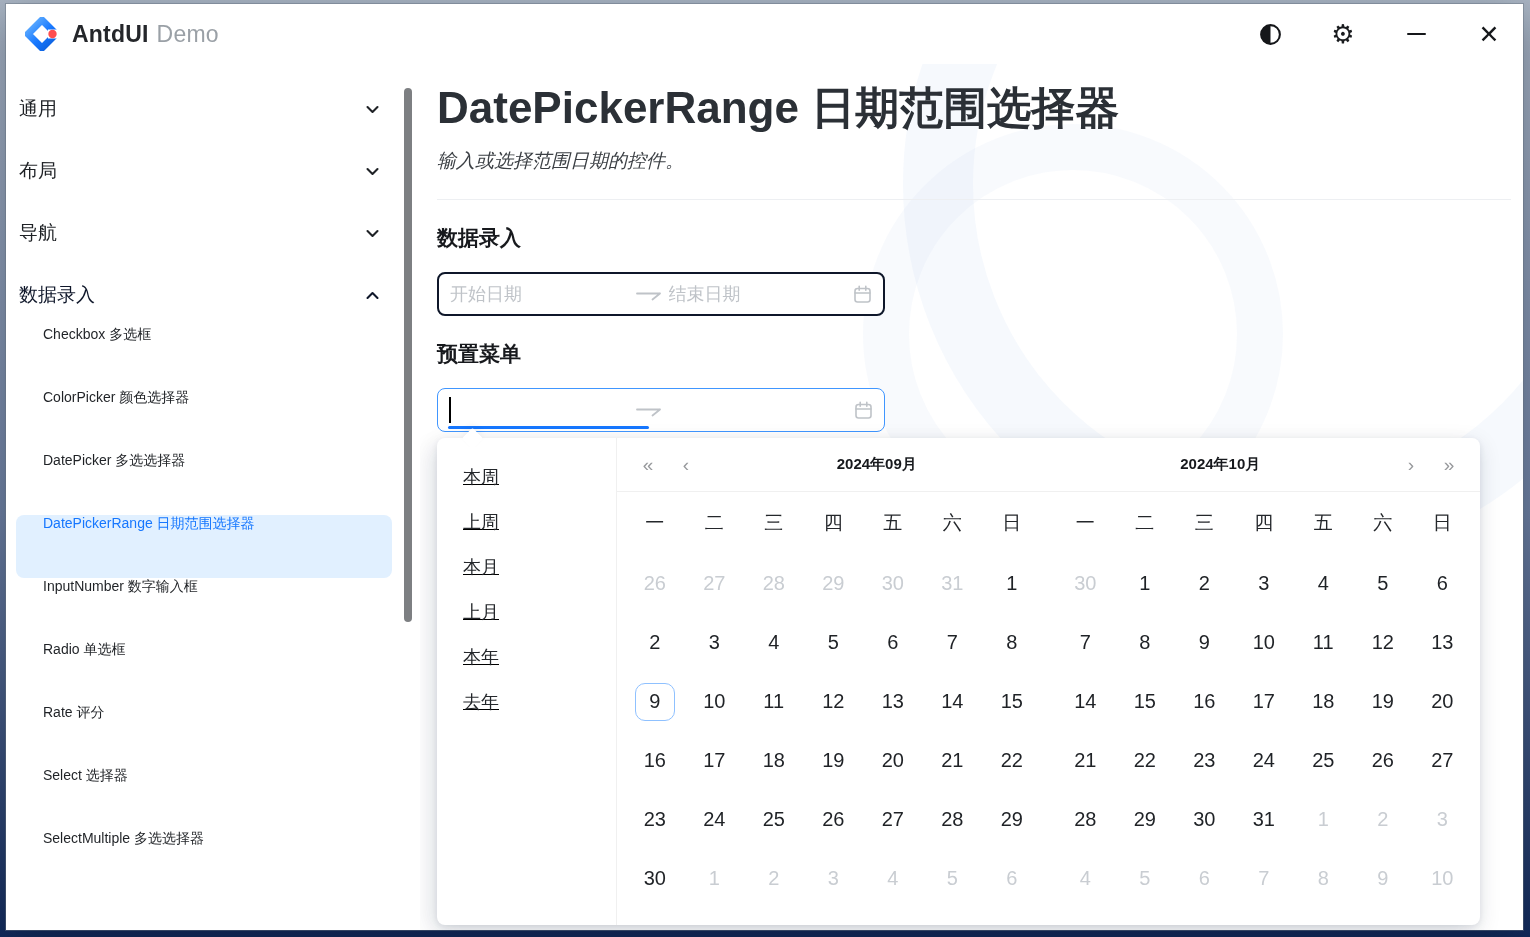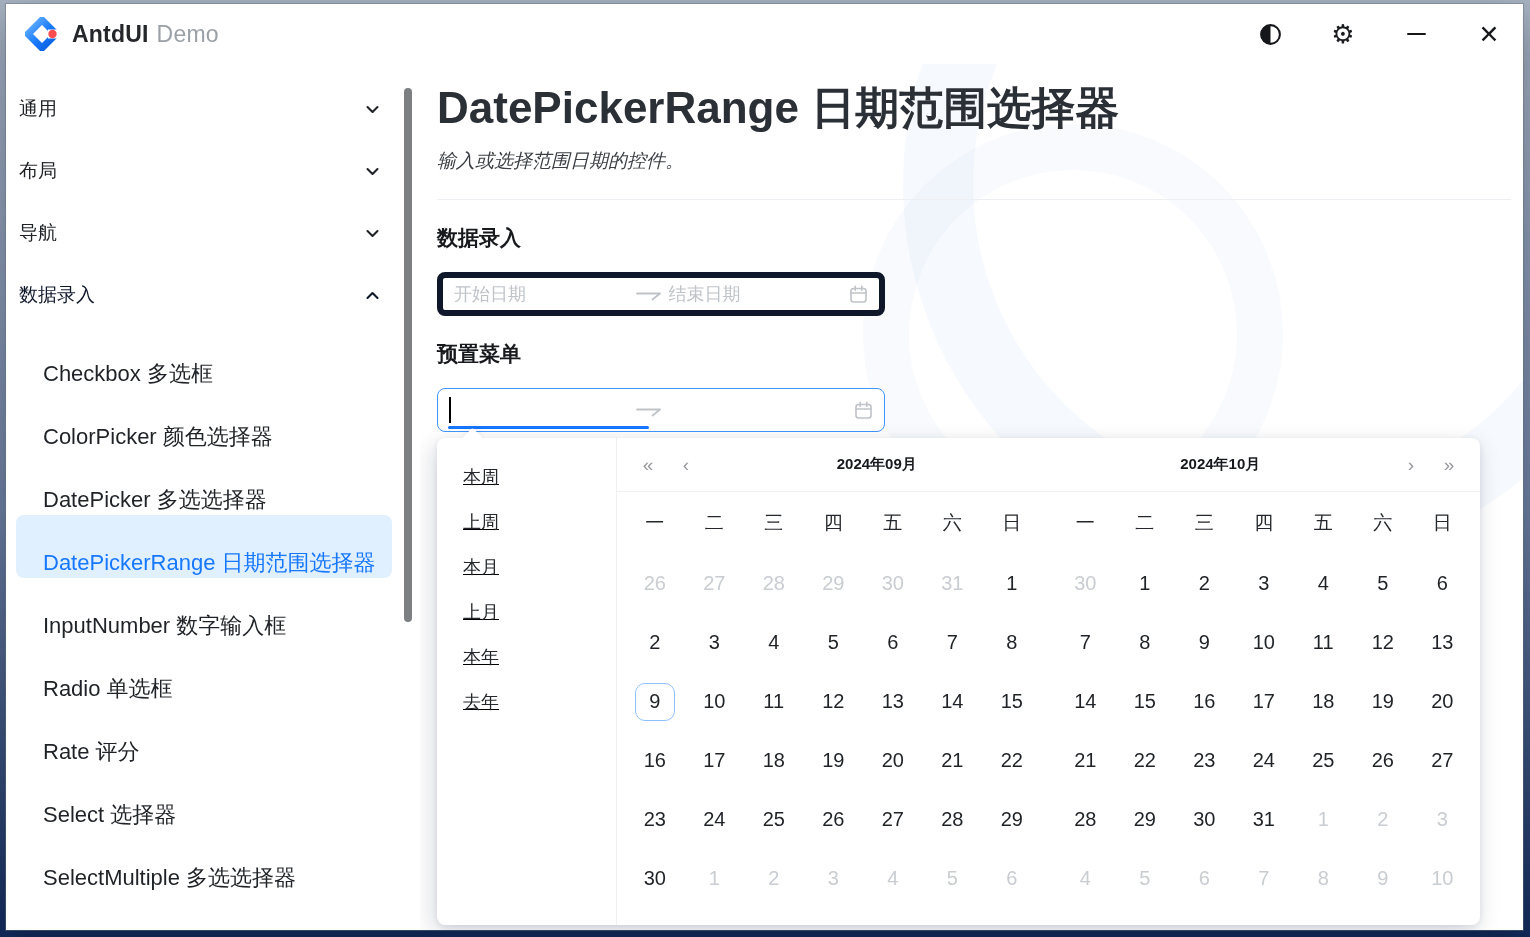--- a/index.html
+++ b/index.html
@@ -24,34 +24,34 @@
   .tb-btn{ width:40px; height:40px; border:none; background:none; display:flex; align-items:center; justify-content:center; cursor:pointer; color:#15171a; }
   .gear-glyph{ font-size:26px; line-height:1; color:#1a1c1f; }
   .min-bar{ width:19px; height:2.4px; background:#15171a; border-radius:1px; display:block; }
   .close-glyph{ font-size:25px; line-height:1; color:#15171a; }
   
   .content{ display:flex; height:calc(100% - 60px); }
   .sidebar{ width:392px; padding-top:14px; flex:none; overflow:hidden; }
   .sb-group{ height:62px; display:flex; align-items:center; justify-content:space-between; padding:0 16px 0 13px; font-size:19px; color:#1f2226; cursor:pointer; }
   .sb-group.expanded{ color:#0f172a;text-align:right; }
   .sb-group .chev{ flex:none; }
-  .sb-item{ height:63px; display:flex; align-items:flex-end; margin:0 6px 0 10px; padding-left:27px; font-size:22px; color:#1f2226; border-radius:8px; cursor:pointer; }
+  .sb-item{ height:63px; display:flex; align-items:flex-start; margin:0 6px 0 10px; padding-left:27px; font-size:14px; color:#1f2226; border-radius:8px; cursor:pointer; }
   .sb-item.selected{ background:#e1f0ff; color:#1677ff; }
   .scroll-rail{ width:22px; flex:none; position:relative; }
   .scroll-thumb{ position:absolute; left:6px; top:24px; width:8px; height:534px; background:#7d7f82; border-radius:4px; }
   
   .main{ flex:1; position:relative; overflow:hidden; padding:0 12px 0 17px; }
   .bg-arc{ position:absolute; border-radius:50%; pointer-events:none; }
   .arc1{ width:760px; height:760px; right:-140px; top:-260px; border:70px solid rgba(206,222,243,.18); }
   .arc2{ width:420px; height:420px; right:240px; top:60px; border:46px solid rgba(206,222,243,.14); }
   h1.page-title{ margin-top:16px; font-size:44px; line-height:1.25; font-weight:600; color:#2b3036; position:relative; }
   .subtitle{ margin-top:13px; font-size:19px; color:#3c4045; position:relative;font-style:italic; }
   .divider{ margin-top:25px; border:0; border-top:1px solid #edeff2; position:relative; }
   h2.section{ margin-top:24px; font-size:21px; font-weight:600; color:#17191d; position:relative; }
-  .range-input{ margin-top:20px; width:448px; height:44px; background:#fff; border:6px solid #0f172a; border-radius:8px; display:flex; align-items:center; padding:0 11px; position:relative; }
+  .range-input{ margin-top:20px; width:448px; height:44px; background:#fff; border:2px solid #0f172a; border-radius:8px; display:flex; align-items:center; padding:0 11px; position:relative; }
   .range-input.focused{ border:1.5px solid #4096ff; }
   .seg{ flex:1; display:flex; align-items:center; font-size:18px; color:#bfc3c8; overflow:hidden; white-space:nowrap; }
   .caret{ width:1.5px; height:26px; background:#000; display:inline-block; }
   .swap-icon{ flex:none; margin:0 6px; display:flex; align-items:center; }
   .cal-icon{ flex:none; margin-left:6px; display:flex; align-items:center; }
   .active-bar{ position:absolute; left:10px; bottom:2px; width:calc(50% - 22px); height:3.5px; background:#1677ff; border-radius:2px; }
   
   .dropdown{ margin-top:6px; width:1043px; height:487px; background:#fff; border-radius:8px; position:relative;
     box-shadow:0 6px 22px rgba(15,30,60,.12), 0 2px 6px rgba(15,30,60,.08), -10px 8px 24px rgba(15,30,60,.06);
     display:flex; }

